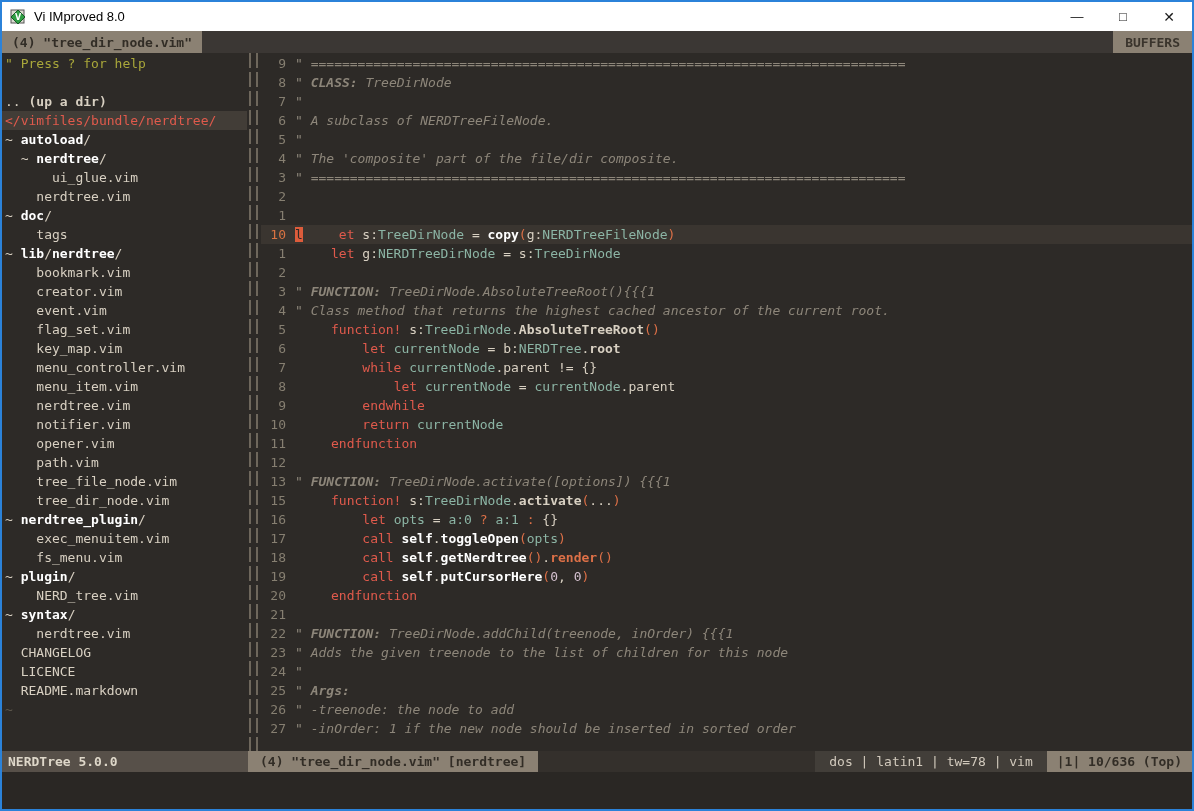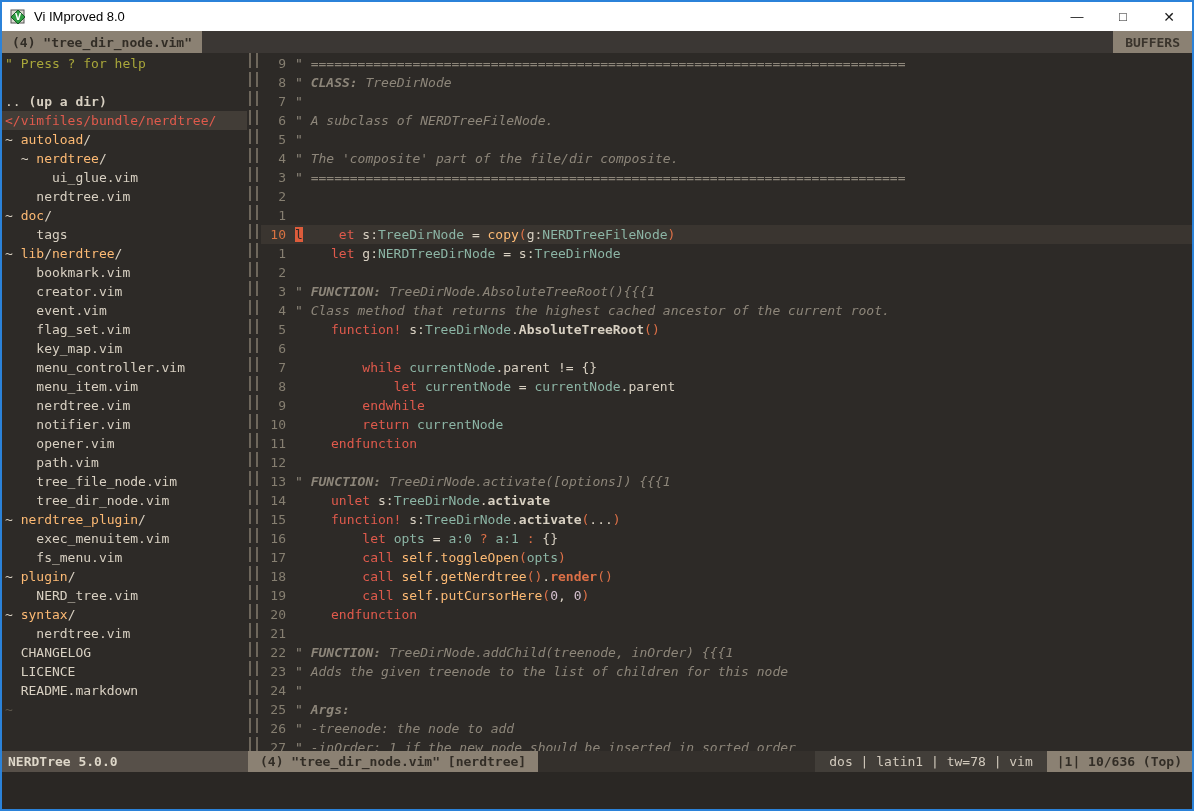--- a/index.html
+++ b/index.html
@@ -50,21 +50,21 @@
   .code-txt { white-space:pre; }
   .cursorline-code { background:#3a3530; }
   .cursorline-tree { background:#423d37; }
   
   .sg-d  { color:#d8d0c2; }
   .sg-b  { color:#d8d0c2; font-weight:bold; }
   .sg-c  { color:#8d867a; font-style:italic; }
   .sg-cb { color:#8d867a; font-style:italic; font-weight:bold; }
   .sg-k  { color:#e05a4c;padding-left:36px; }
   .sg-r  { color:#e05a4c;text-align:center; }
-  .sg-f  { color:#fdba74; font-weight:normal; }
+  .sg-f  { color:#ffffff; font-weight:bold; }
   .sg-fo { color:#dd7047; font-weight:bold; }
   .sg-g  { color:#a9a73a; }
   .sg-i  { color:#8cb5a5; }
   .sg-o  { color:#dd7047; }
   .sg-n  { color:#d4c0cf; }
   .sg-dim{ color:#5b554b; }
   .sg-cursor { background:#dd5c3b; color:#2d2a27; }
   
   .statusbar { height:21px; display:flex; flex:0 0 auto; font-weight:bold; }
   .st-left { width:246px; background:#575049; color:#ded7c9; padding-left:6px;
@@ -154,29 +154,28 @@
         <div class="code-row"><span class="ln">4</span><span class="code-txt"><span class="sg-c">" The 'composite' part of the file/dir composite.</span></span></div>
         <div class="code-row"><span class="ln">3</span><span class="code-txt"><span class="sg-c">" ============================================================================</span></span></div>
         <div class="code-row"><span class="ln">2</span><span class="code-txt"></span></div>
         <div class="code-row"><span class="ln">1</span><span class="code-txt"></span></div>
         <div class="code-row cursorline-code"><span class="ln cur">10</span><span class="code-txt"><span class="sg-cursor">l</span><span class="sg-k">et</span><span class="sg-d"> s:</span><span class="sg-i">TreeDirNode</span><span class="sg-d"> = </span><span class="sg-f">copy</span><span class="sg-o">(</span><span class="sg-d">g:</span><span class="sg-i">NERDTreeFileNode</span><span class="sg-o">)</span></span></div>
         <div class="code-row"><span class="ln">1</span><span class="code-txt"><span class="sg-k">let</span><span class="sg-d"> g:</span><span class="sg-i">NERDTreeDirNode</span><span class="sg-d"> = </span><span class="sg-d">s:</span><span class="sg-i">TreeDirNode</span></span></div>
         <div class="code-row"><span class="ln">2</span><span class="code-txt"></span></div>
         <div class="code-row"><span class="ln">3</span><span class="code-txt"><span class="sg-c">" </span><span class="sg-cb">FUNCTION:</span><span class="sg-c"> TreeDirNode.AbsoluteTreeRoot(){{{1</span></span></div>
         <div class="code-row"><span class="ln">4</span><span class="code-txt"><span class="sg-c">" Class method that returns the highest cached ancestor of the current root.</span></span></div>
         <div class="code-row"><span class="ln">5</span><span class="code-txt"><span class="sg-k">function!</span><span class="sg-d"> s:</span><span class="sg-i">TreeDirNode</span><span class="sg-d">.</span><span class="sg-b">AbsoluteTreeRoot</span><span class="sg-o">()</span></span></div>
-        <div class="code-row"><span class="ln">6</span></div>
+        <div class="code-row"><span class="ln">6</span><span class="code-txt"><span class="sg-d">    </span><span class="sg-k">let</span><span class="sg-d"> </span><span class="sg-i">currentNode</span><span class="sg-d"> = </span><span class="sg-d">b:</span><span class="sg-i">NERDTree</span><span class="sg-d">.</span><span class="sg-b">root</span></span></div>
         <div class="code-row"><span class="ln">7</span><span class="code-txt"><span class="sg-d">    </span><span class="sg-k">while</span><span class="sg-d"> </span><span class="sg-i">currentNode</span><span class="sg-d">.parent != {}</span></span></div>
         <div class="code-row"><span class="ln">8</span><span class="code-txt"><span class="sg-d">        </span><span class="sg-k">let</span><span class="sg-d"> </span><span class="sg-i">currentNode</span><span class="sg-d"> = </span><span class="sg-i">currentNode</span><span class="sg-d">.parent</span></span></div>
         <div class="code-row"><span class="ln">9</span><span class="code-txt"><span class="sg-d">    </span><span class="sg-k">endwhile</span></span></div>
         <div class="code-row"><span class="ln">10</span><span class="code-txt"><span class="sg-d">    </span><span class="sg-k">return</span><span class="sg-d"> </span><span class="sg-i">currentNode</span></span></div>
         <div class="code-row"><span class="ln">11</span><span class="code-txt"><span class="sg-k">endfunction</span></span></div>
         <div class="code-row"><span class="ln">12</span><span class="code-txt"></span></div>
         <div class="code-row"><span class="ln">13</span><span class="code-txt"><span class="sg-c">" </span><span class="sg-cb">FUNCTION:</span><span class="sg-c"> TreeDirNode.activate([options]) {{{1</span></span></div>
-        <div class="code-row"><span class="ln">14</span><span class="code-txt"><span class="sg-k">unlet</span><span class="sg-d"> s:</span><span class="sg-i">TreeDirNode</span><span class="sg-d">.</span><span class="sg-b">activate</span></span></div>
         <div class="code-row"><span class="ln">15</span><span class="code-txt"><span class="sg-k">function!</span><span class="sg-d"> s:</span><span class="sg-i">TreeDirNode</span><span class="sg-d">.</span><span class="sg-b">activate</span><span class="sg-o">(</span><span class="sg-d">...</span><span class="sg-o">)</span></span></div>
         <div class="code-row"><span class="ln">16</span><span class="code-txt"><span class="sg-d">    </span><span class="sg-k">let</span><span class="sg-d"> </span><span class="sg-i">opts</span><span class="sg-d"> = </span><span class="sg-i">a:0</span><span class="sg-d"> </span><span class="sg-o">?</span><span class="sg-d"> </span><span class="sg-i">a:1</span><span class="sg-d"> </span><span class="sg-o">:</span><span class="sg-d"> {}</span></span></div>
         <div class="code-row"><span class="ln">17</span><span class="code-txt"><span class="sg-d">    </span><span class="sg-k">call</span><span class="sg-d"> </span><span class="sg-f">self</span><span class="sg-d">.</span><span class="sg-f">toggleOpen</span><span class="sg-o">(</span><span class="sg-i">opts</span><span class="sg-o">)</span></span></div>
         <div class="code-row"><span class="ln">18</span><span class="code-txt"><span class="sg-d">    </span><span class="sg-k">call</span><span class="sg-d"> </span><span class="sg-f">self</span><span class="sg-d">.</span><span class="sg-f">getNerdtree</span><span class="sg-o">()</span><span class="sg-d">.</span><span class="sg-fo">render</span><span class="sg-o">()</span></span></div>
         <div class="code-row"><span class="ln">19</span><span class="code-txt"><span class="sg-d">    </span><span class="sg-k">call</span><span class="sg-d"> </span><span class="sg-f">self</span><span class="sg-d">.</span><span class="sg-f">putCursorHere</span><span class="sg-o">(</span><span class="sg-n">0</span><span class="sg-d">, </span><span class="sg-n">0</span><span class="sg-o">)</span></span></div>
         <div class="code-row"><span class="ln">20</span><span class="code-txt"><span class="sg-k">endfunction</span></span></div>
         <div class="code-row"><span class="ln">21</span><span class="code-txt"></span></div>
         <div class="code-row"><span class="ln">22</span><span class="code-txt"><span class="sg-c">" </span><span class="sg-cb">FUNCTION:</span><span class="sg-c"> TreeDirNode.addChild(treenode, inOrder) {{{1</span></span></div>
         <div class="code-row"><span class="ln">23</span><span class="code-txt"><span class="sg-c">" Adds the given treenode to the list of children for this node</span></span></div>
         <div class="code-row"><span class="ln">24</span><span class="code-txt"><span class="sg-c">"</span></span></div>

